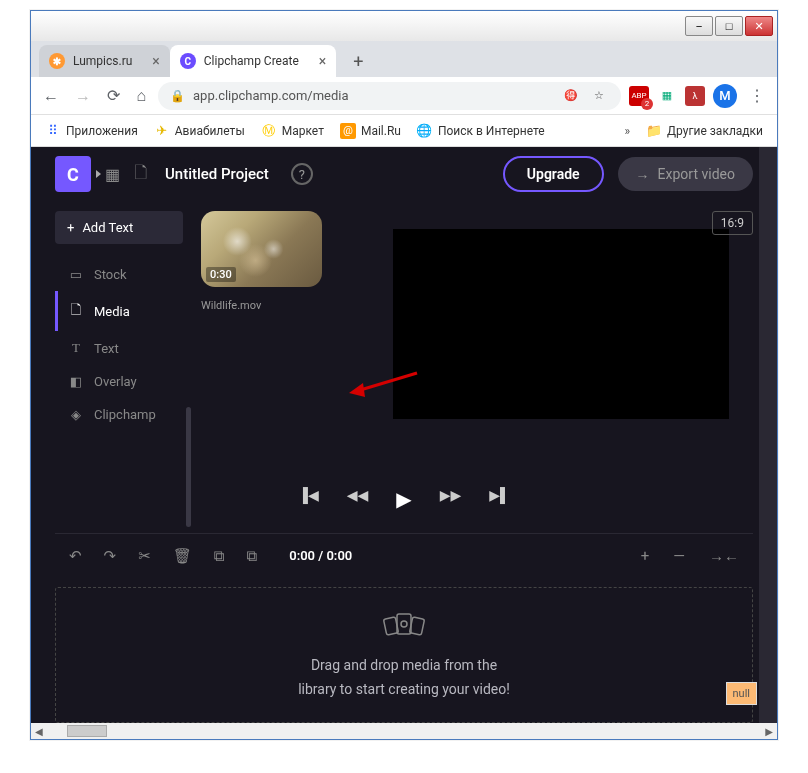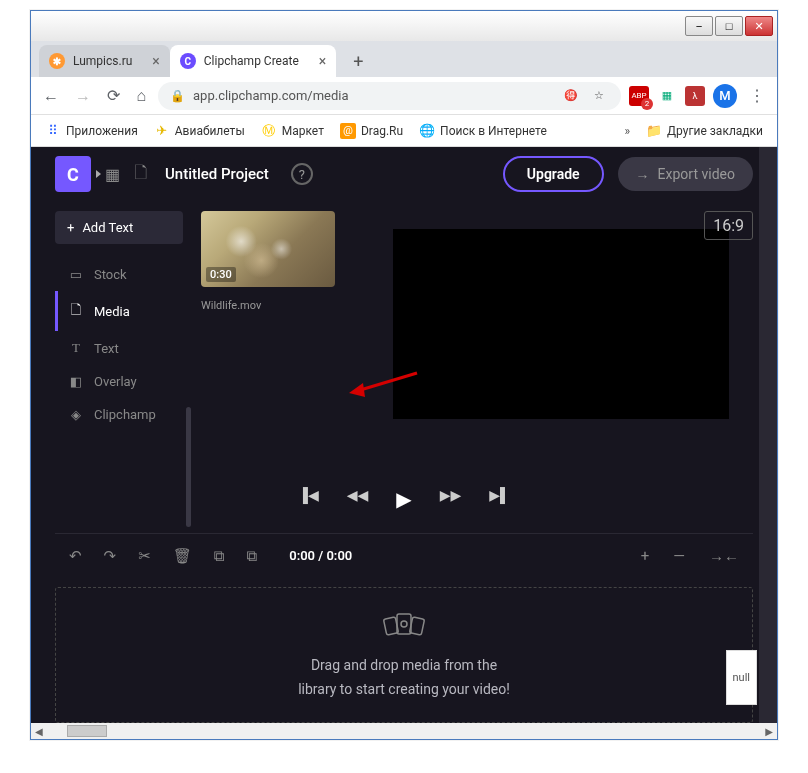--- a/index.html
+++ b/index.html
@@ -37,39 +37,39 @@
 .help-circ{width:22px;height:22px;border:2px solid #666;border-radius:50%;color:#999;display:flex;align-items:center;justify-content:center;font-size:13px;margin-left:8px}
 .upgrade-btn{margin-left:auto;padding:8px 22px;border:2px solid #7558ff;border-radius:20px;color:#ffffff;font-weight:600;font-size:14px;background:transparent}
 .export-btn{padding:9px 18px;background:#3a3845;border-radius:20px;color:#999;font-size:14px;display:flex;align-items:center;gap:8px}
 .workspace{display:flex;padding:10px 24px 0 24px;gap:18px;height:270px}
 .sidebar{width:128px;display:flex;flex-direction:column;gap:0}
 .add-media{background:#2b2937;color:#fff;padding:9px 12px;border-radius:4px;font-size:13px;display:flex;align-items:center;gap:8px;margin-bottom:14px}
 .side-item{display:flex;align-items:center;gap:10px;padding:9px 10px;color:#888;font-size:13px;cursor:pointer;border-left:3px solid transparent}
 .side-item.active{color:#fff;border-left-color:#7558ff}
 .side-ico{width:16px;display:flex;justify-content:center}
 .media-panel{width:150px}
-.clip-thumb{width:134px;height:76px;background:linear-gradient(135deg,#d4c89a 0%,#b8a878 30%,#8a7855 60%,#6a5a40 100%);border-radius:4px;position:relative;overflow:hidden}
+.clip-thumb{width:121px;height:76px;background:linear-gradient(135deg,#d4c89a 0%,#b8a878 30%,#8a7855 60%,#6a5a40 100%);border-radius:14px;position:relative;overflow:hidden}
 .clip-thumb::before{content:"";position:absolute;inset:0;background:radial-gradient(circle at 30% 40%,rgba(255,255,255,.6) 0%,transparent 15%),radial-gradient(circle at 60% 50%,rgba(255,255,255,.5) 0%,transparent 12%),radial-gradient(circle at 45% 65%,rgba(200,180,140,.8) 0%,transparent 20%)}
 .clip-dur{position:absolute;bottom:5px;left:5px;background:rgba(0,0,0,.35);color:#fff;font-size:11px;padding:1px 4px;border-radius:2px;font-weight:500}
 .clip-name{color:#999;font-size:11px;margin-top:12px}
 .preview-area{flex:1;position:relative}
-.aspect-badge{position:absolute;top:0;right:0;border:1px solid #555;color:#ccc;font-size:16px;padding:4px 8px;border-radius:3px}
+.aspect-badge{position:absolute;top:0;right:0;border:1px solid #555;color:#ccc;font-size:12px;padding:4px 8px;border-radius:3px}
 .preview-box{width:336px;height:190px;background:#000;margin:18px auto 0}
 .arrow-annot{position:absolute;left:316px;top:218px;pointer-events:none}
 .arrow-line{stroke:#d40000;stroke-width:3;fill:none}
 .arrow-head{fill:#d40000}
 .play-controls{display:flex;justify-content:center;gap:28px;padding:16px 0;color:#ccc;font-size:14px}
 .play-btn{cursor:pointer}
 .timeline-bar{height:44px;margin:6px 24px 0;display:flex;align-items:center;gap:22px;padding:0 14px;color:#888;border-top:1px solid #2a2833}
 .tl-btn{cursor:pointer;font-size:15px}
 .tl-time{color:#fff;font-size:13px;font-weight:600;margin-left:10px}
 .tl-right{margin-left:auto;display:flex;gap:24px}
 .dropzone{margin:10px 24px;border:1px dashed #444;border-radius:3px;padding:20px;text-align:center;color:#b8b8c0;font-size:14px;line-height:1.7}
 .dz-icon{margin-bottom:10px;display:flex;justify-content:center}
-.null-tag{position:absolute;bottom:18px;right:20px;background:#ffffff;border:1px solid #ddd;color:#555;font-size:11px;padding:20px 6px}
+.null-tag{position:absolute;bottom:18px;right:20px;background:#fdba74;border:1px solid #ddd;color:#555;font-size:11px;padding:4px 6px}
 .sidebar-scroll{position:absolute;left:155px;top:260px;width:5px;height:120px;background:#3a3845;border-radius:3px}
 </style>
 </head>
 <body>
 
 <div class="win-frame">
   <div class="win-titlebar">
     <div class="win-btn">–</div>
     <div class="win-btn">□</div>
     <div class="win-btn close">✕</div>
@@ -118,21 +118,21 @@
     <div class="bm">
         <span class="bm-ico" style="color:#e6b800">✈</span>
         <span>Авиабилеты</span>
       </div>
     <div class="bm">
         <span class="bm-ico" style="color:#fc0">Ⓜ</span>
         <span>Маркет</span>
       </div>
     <div class="bm">
         <span class="bm-ico" style="background:#f90;color:#fff;border-radius:2px;font-size:11px">@</span>
-        <span>Drag.Ru</span>
+        <span>Mail.Ru</span>
       </div>
     <div class="bm">
         <span class="bm-ico" style="color:#06f">🌐</span>
         <span>Поиск в Интернете</span>
       </div>
     <span style="margin-left:auto;color:#555;padding:0 6px">»</span>
     <div class="bm">
         <span class="bm-ico" style="color:#e8b84a">📁</span>
         <span>Другие закладки</span>
       </div>

